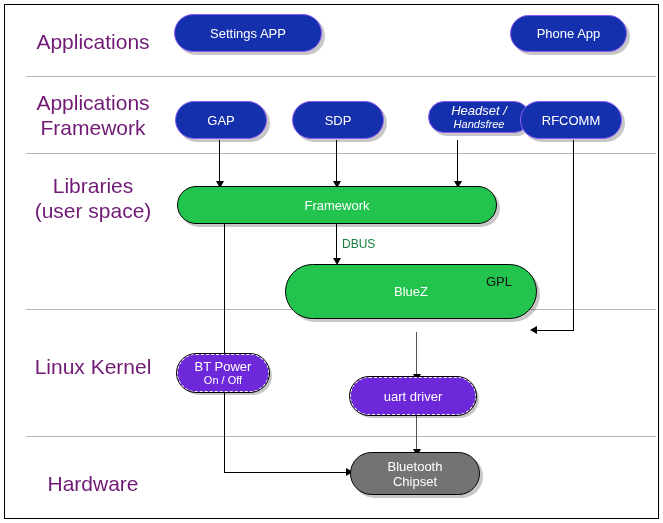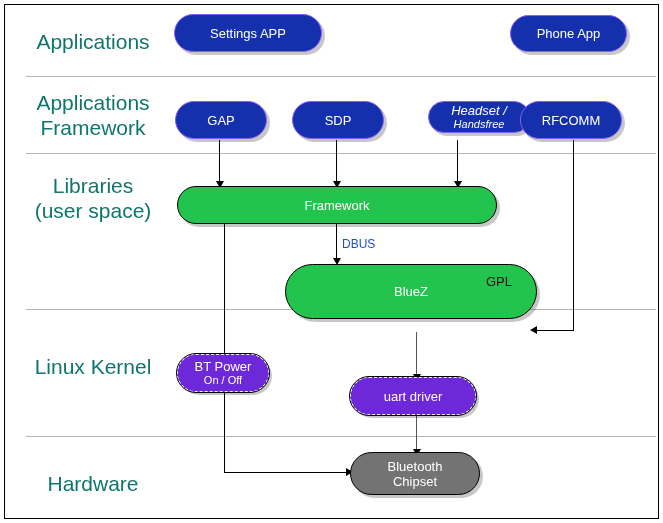--- a/index.html
+++ b/index.html
@@ -14,21 +14,21 @@
   #frame{
     position:absolute;left:4px;top:4px;width:655px;height:515px;
     border:1px solid #000;box-sizing:border-box;
     background:#fff;
   }
   .divider{
     position:absolute;height:0;border-top:1px solid #b6b6b6;
   }
   .layer-label{
     position:absolute;
-    color:#0f766e;
+    color:#701a75;
     font-size:21px;
     line-height:25px;
     text-align:center;
     white-space:pre-line;
     letter-spacing:0px;
   }
   
   .node{
     position:absolute;
     box-sizing:border-box;
@@ -74,21 +74,21 @@
     z-index:3;
   }
   .arrow-r{
     position:absolute;width:0;height:0;
     border-top:4px solid transparent;
     border-bottom:4px solid transparent;
     border-left:7px solid #000;
     z-index:3;
   }
   .edge-label{
-    position:absolute;color:#1d4ed8;font-size:12px;z-index:4;background:transparent;
+    position:absolute;color:#15803d;font-size:12px;z-index:4;background:transparent;
   }
 </style>
 </head>
 <body>
 
 <div id="stage">
   <div id="frame">
 
     <div class="divider" style="left:21px;top:71px;width:630px;"></div>
     <div class="divider" style="left:21px;top:148px;width:630px;"></div>

